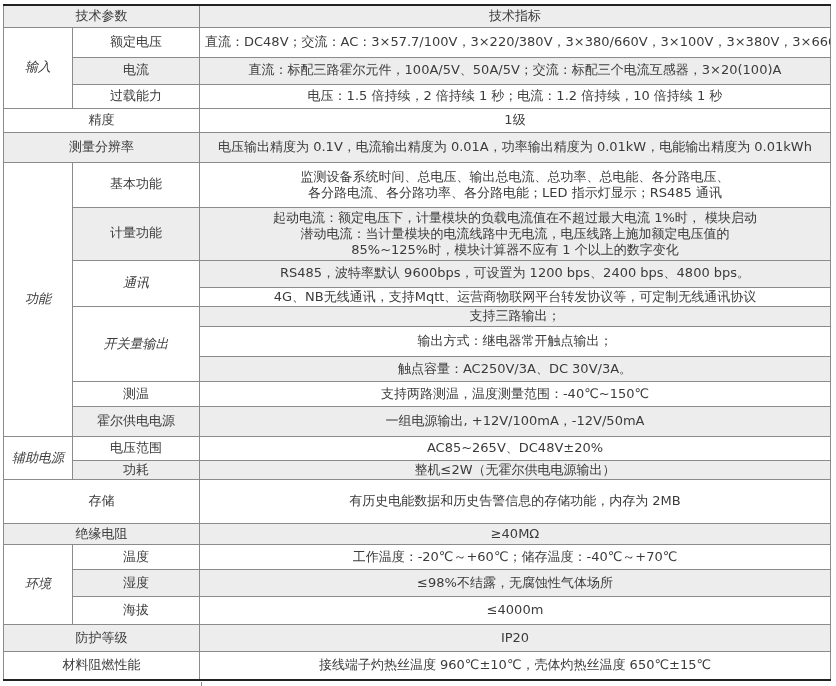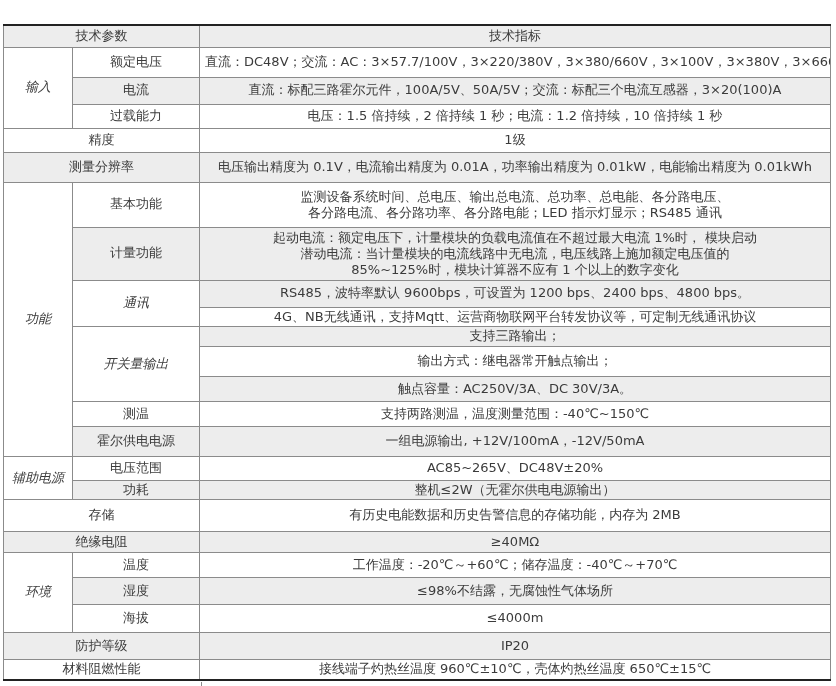--- a/index.html
+++ b/index.html
@@ -2,21 +2,21 @@
 <html><head>
 <meta charset="utf-8">
 <style>
   html,body{margin:0;padding:0;}
   body{
     width:836px;height:686px;background:#ffffff;position:relative;
     font-family:"DejaVu Sans","Liberation Sans",sans-serif;
     -webkit-font-smoothing:antialiased;
   }
   table.spec{
-    position:absolute;left:3px;top:24px;width:827px;
+    position:absolute;left:3px;top:4px;width:827px;
     border-collapse:collapse;table-layout:fixed;
     font-size:13px;color:#3b3b3b;
     border-top:2px solid #222222;border-bottom:2px solid #222222;
     border-left:1px solid #8b8b8b;border-right:1px solid #8b8b8b;
   }
   td{
     border:1px solid #8b8b8b;
     text-align:center;vertical-align:middle;
     padding:1px 5px;line-height:1.25;
     overflow:hidden;white-space:nowrap;
@@ -112,21 +112,21 @@
   <tr style="height:24px">
     <td rowspan="2" class="catcell">辅助电源</td>
     <td>电压范围</td>
     <td>AC85~265V、DC48V±20%</td>
   </tr>
   <tr style="height:18px">
     <td class="shade">功耗</td>
     <td class="shade">整机≤2W（无霍尔供电电源输出）</td>
   </tr>
 
-  <tr style="height:32px">
+  <tr style="height:44px">
     <td colspan="2">存储</td>
     <td>有历史电能数据和历史告警信息的存储功能，内存为 2MB</td>
   </tr>
 
   <tr style="height:21px">
     <td colspan="2" class="shade">绝缘电阻</td>
     <td class="shade">≥40MΩ</td>
   </tr>
 
   <tr style="height:25px">
@@ -141,20 +141,20 @@
   <tr style="height:28px">
     <td>海拔</td>
     <td>≤4000m</td>
   </tr>
 
   <tr style="height:27px">
     <td colspan="2" class="shade">防护等级</td>
     <td class="shade">IP20</td>
   </tr>
 
-  <tr style="height:20px">
+  <tr style="height:28px">
     <td colspan="2">材料阻燃性能</td>
     <td>接线端子灼热丝温度 960℃±10℃，壳体灼热丝温度 650℃±15℃</td>
   </tr>
 </tbody>
   </table>
 
 <div class="stub"></div>
 
 </body></html>

